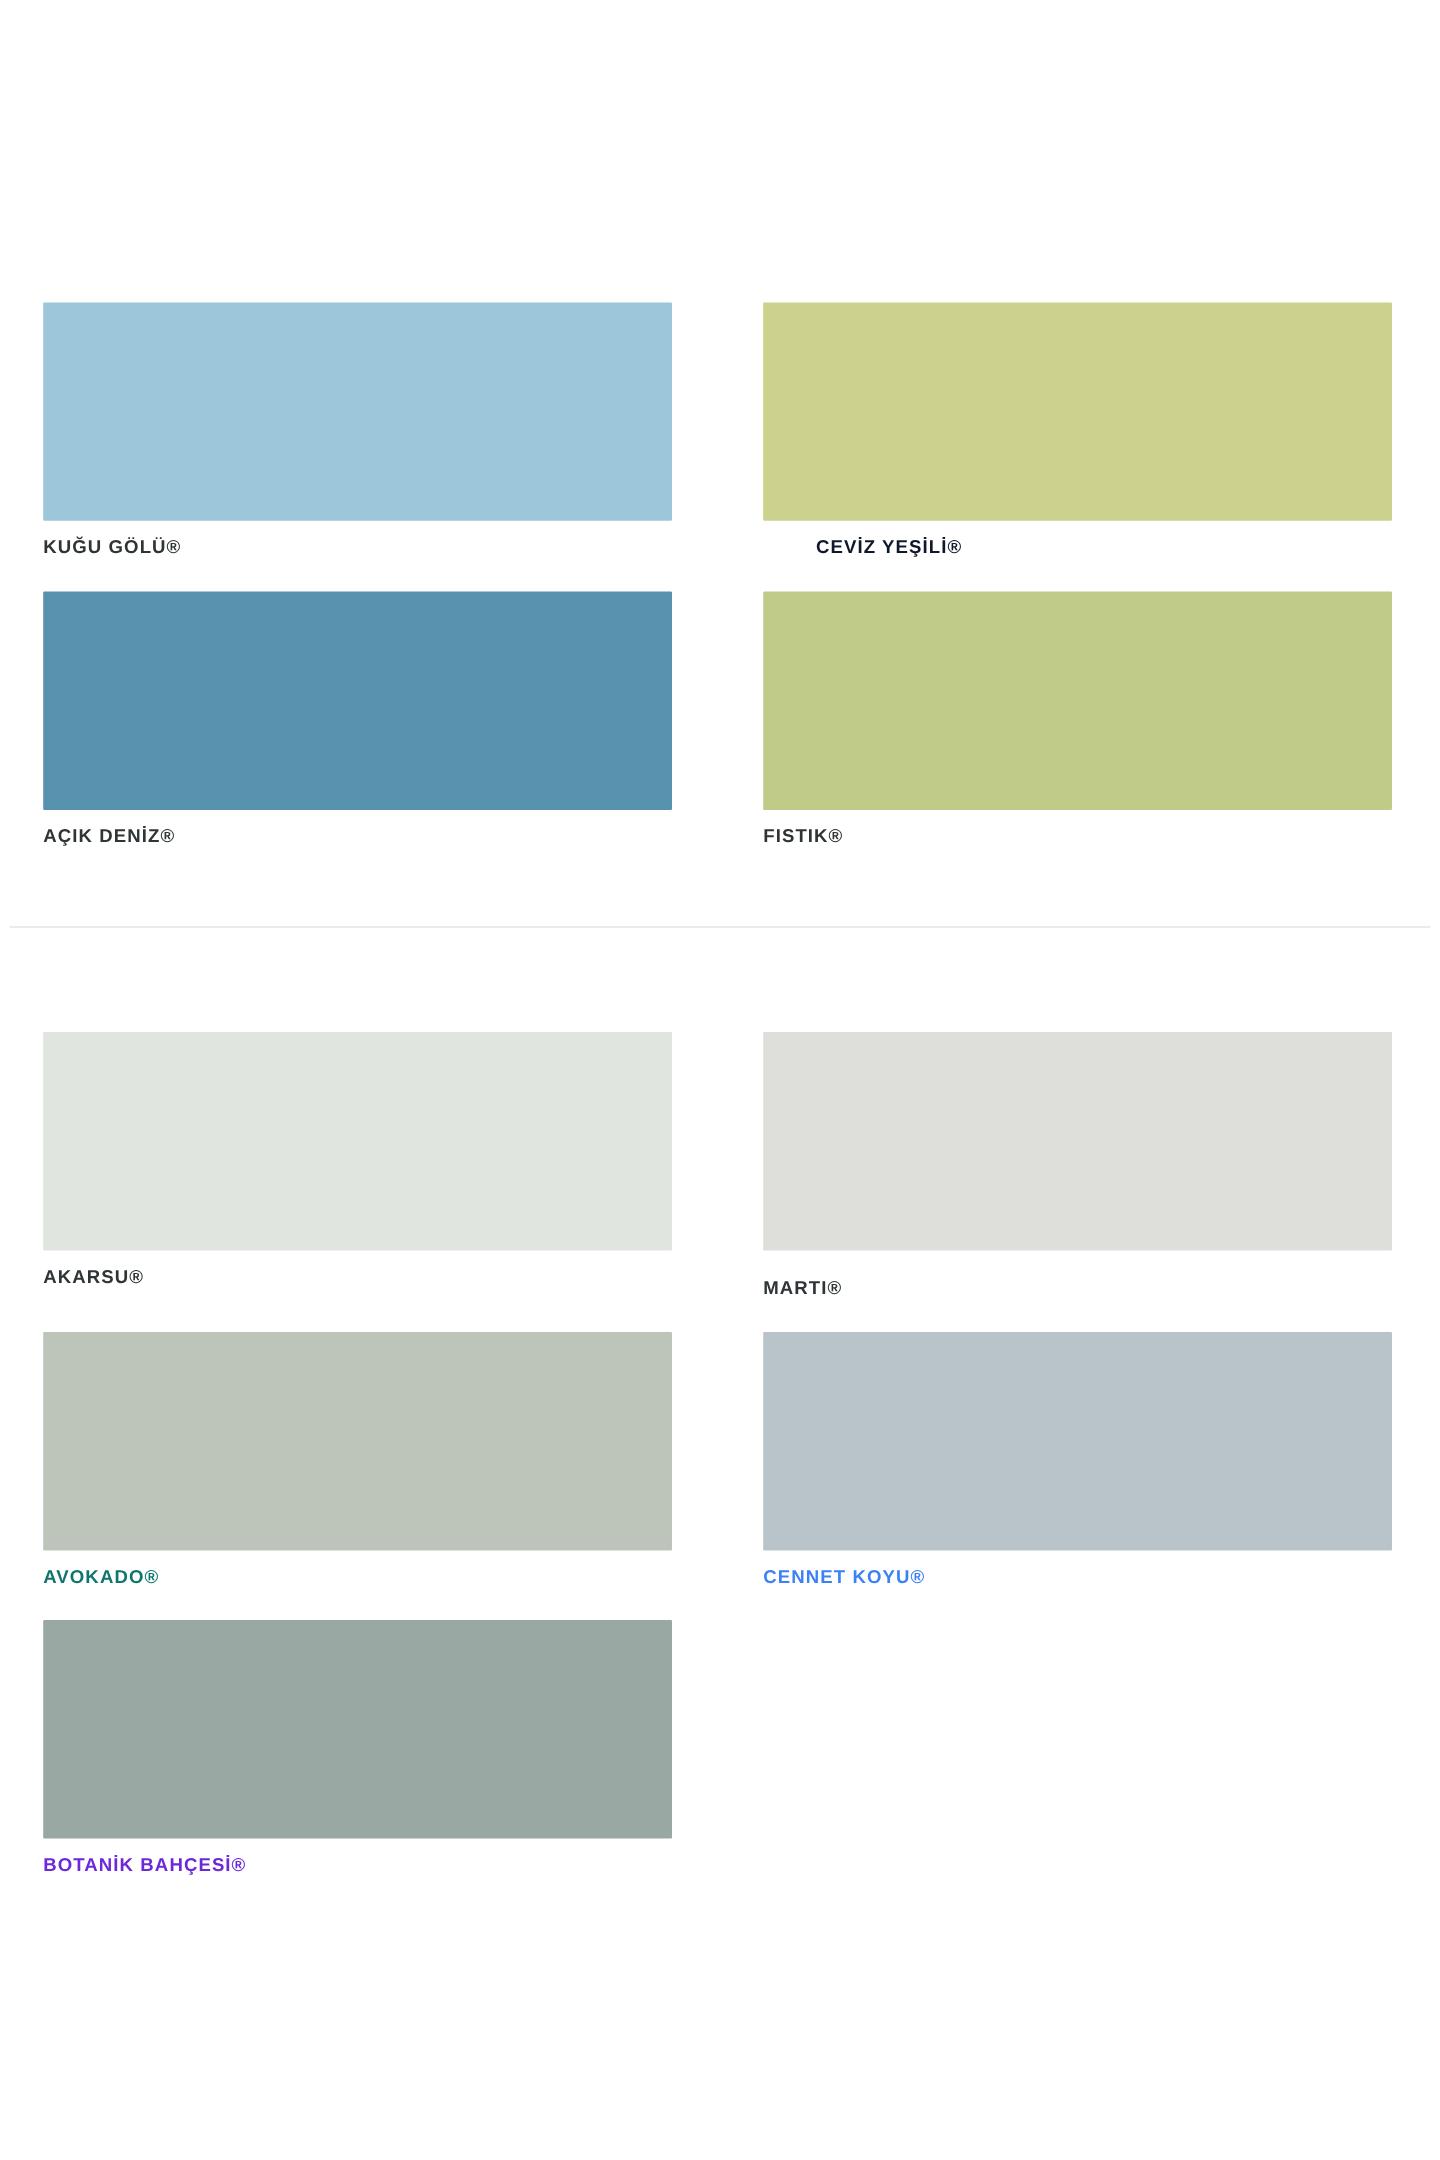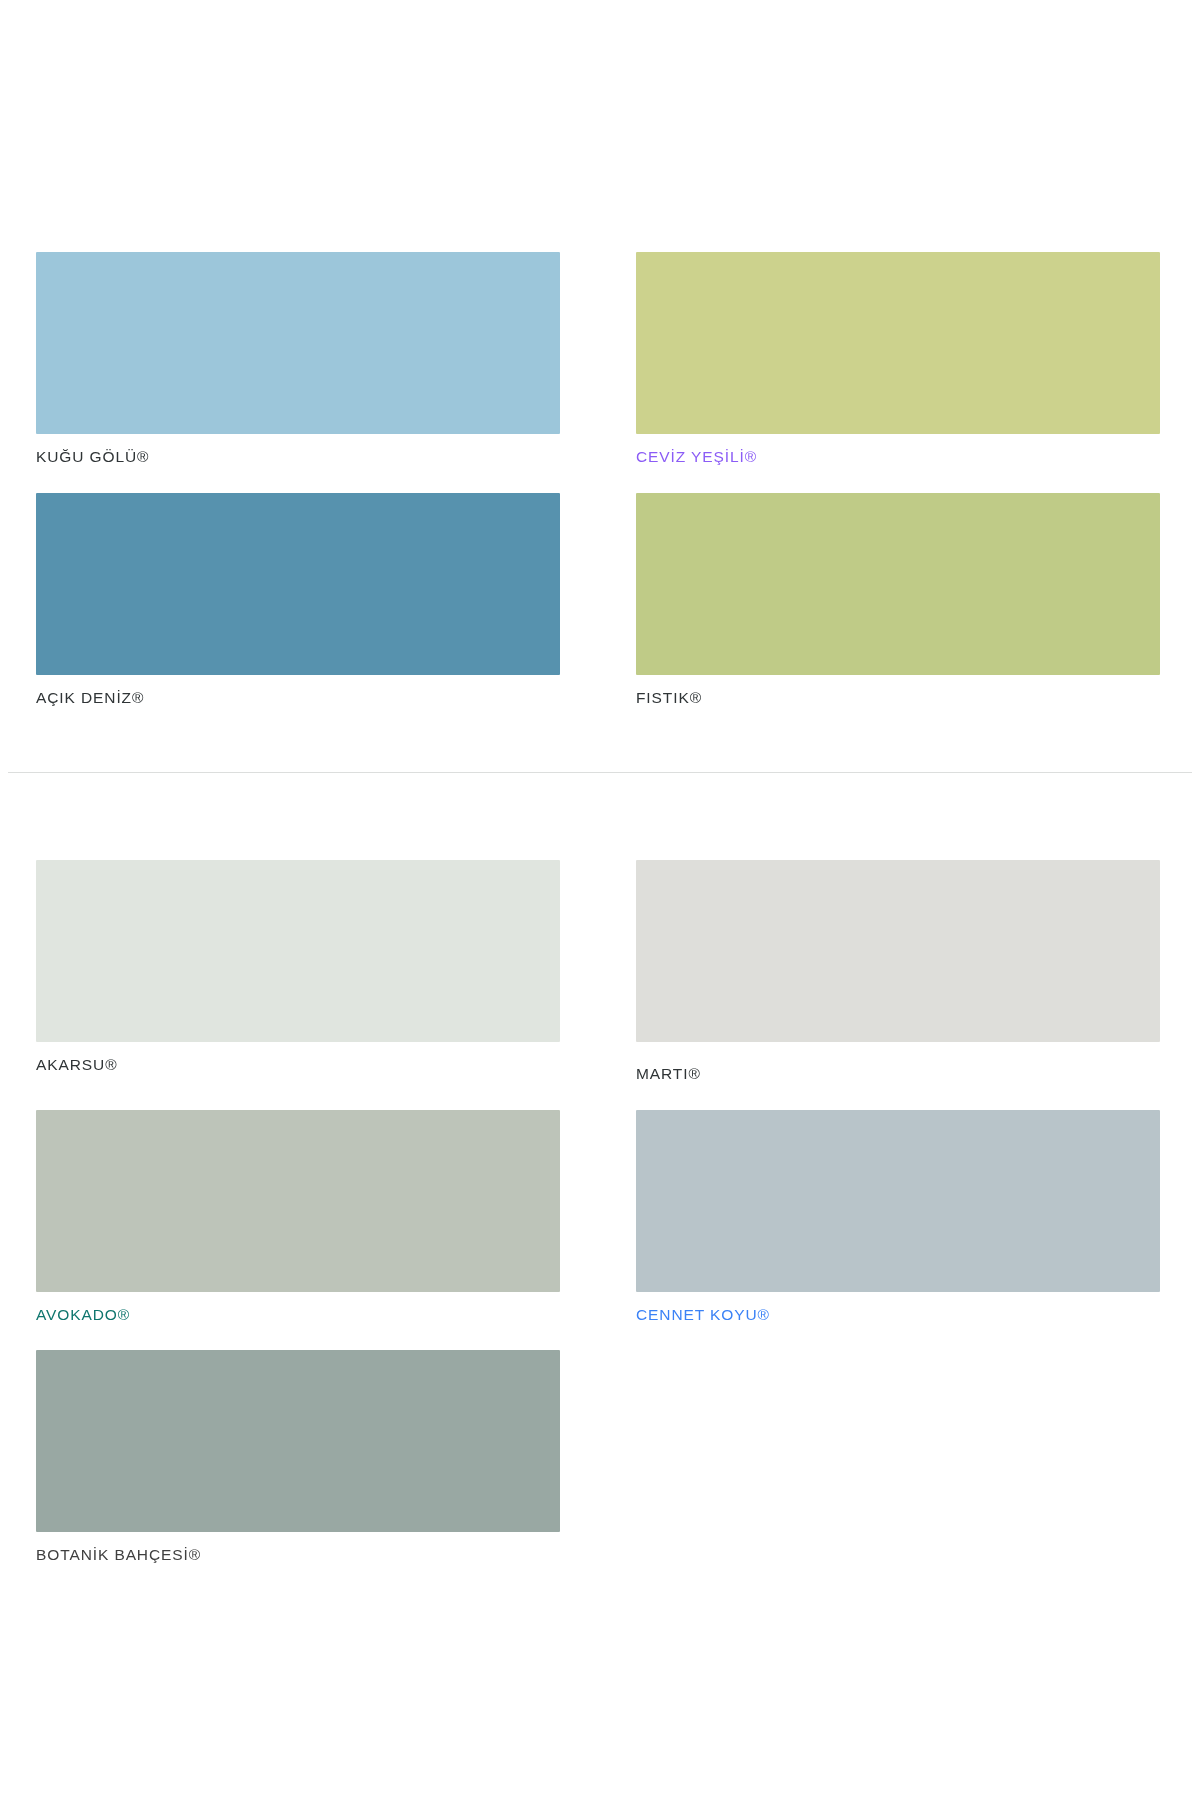--- a/index.html
+++ b/index.html
@@ -64,21 +64,21 @@
     width: 524px;
     height: 182px;
     border-radius: 1px;
   }
 
   .swatch-label {
     display: block;
     margin-top: 15px;
     font-family: "Liberation Sans", sans-serif;
     font-size: 15.5px;
-    font-weight: 400;
+    font-weight: 700;
     letter-spacing: 0.9px;
     color: #2f3436;
     text-transform: uppercase;
     white-space: nowrap;
     line-height: 1;
   }
 
   
   .swatch-card.row-2 { margin-top: 6px; }
 </style>
@@ -90,21 +90,21 @@
   <div class="palette-section" id="section-cool-brights">
     <div class="swatch-grid">
 
       <div class="swatch-card">
         <span class="swatch-chip" style="background-color: rgb(156, 198, 218);"></span>
         <span class="swatch-label" style="color: rgb(47, 52, 54);">KUĞU GÖLÜ®</span>
       </div>
 
       <div class="swatch-card">
         <span class="swatch-chip" style="background-color: rgb(204, 210, 141);"></span>
-        <span class="swatch-label" style="color: #8b5cf6;">CEVİZ YEŞİLİ®</span>
+        <span class="swatch-label" style="color: #0f172a; margin-left: 44px;">CEVİZ YEŞİLİ®</span>
       </div>
 
       <div class="swatch-card row-2">
         <span class="swatch-chip" style="background-color: rgb(87, 146, 174);"></span>
         <span class="swatch-label" style="color: rgb(47, 52, 54);">AÇIK DENİZ®</span>
       </div>
 
       <div class="swatch-card row-2">
         <span class="swatch-chip" style="background-color: rgb(191, 203, 135);"></span>
         <span class="swatch-label" style="color: rgb(47, 52, 54);">FISTIK®</span>
@@ -133,20 +133,20 @@
         <span class="swatch-label" style="color: #0f766e;">AVOKADO®</span>
       </div>
 
       <div class="swatch-card row-2">
         <span class="swatch-chip" style="background-color: rgb(184, 196, 201);"></span>
         <span class="swatch-label" style="color: #3b82f6;">CENNET KOYU®</span>
       </div>
 
       <div class="swatch-card row-2">
         <span class="swatch-chip" style="background-color: rgb(153, 168, 163);"></span>
-        <span class="swatch-label" style="color: #404040;">BOTANİK BAHÇESİ®</span>
+        <span class="swatch-label" style="color: #6d28d9;">BOTANİK BAHÇESİ®</span>
       </div>
 
 
     </div>
   </div>
 
 </div>
 
 </body></html>

